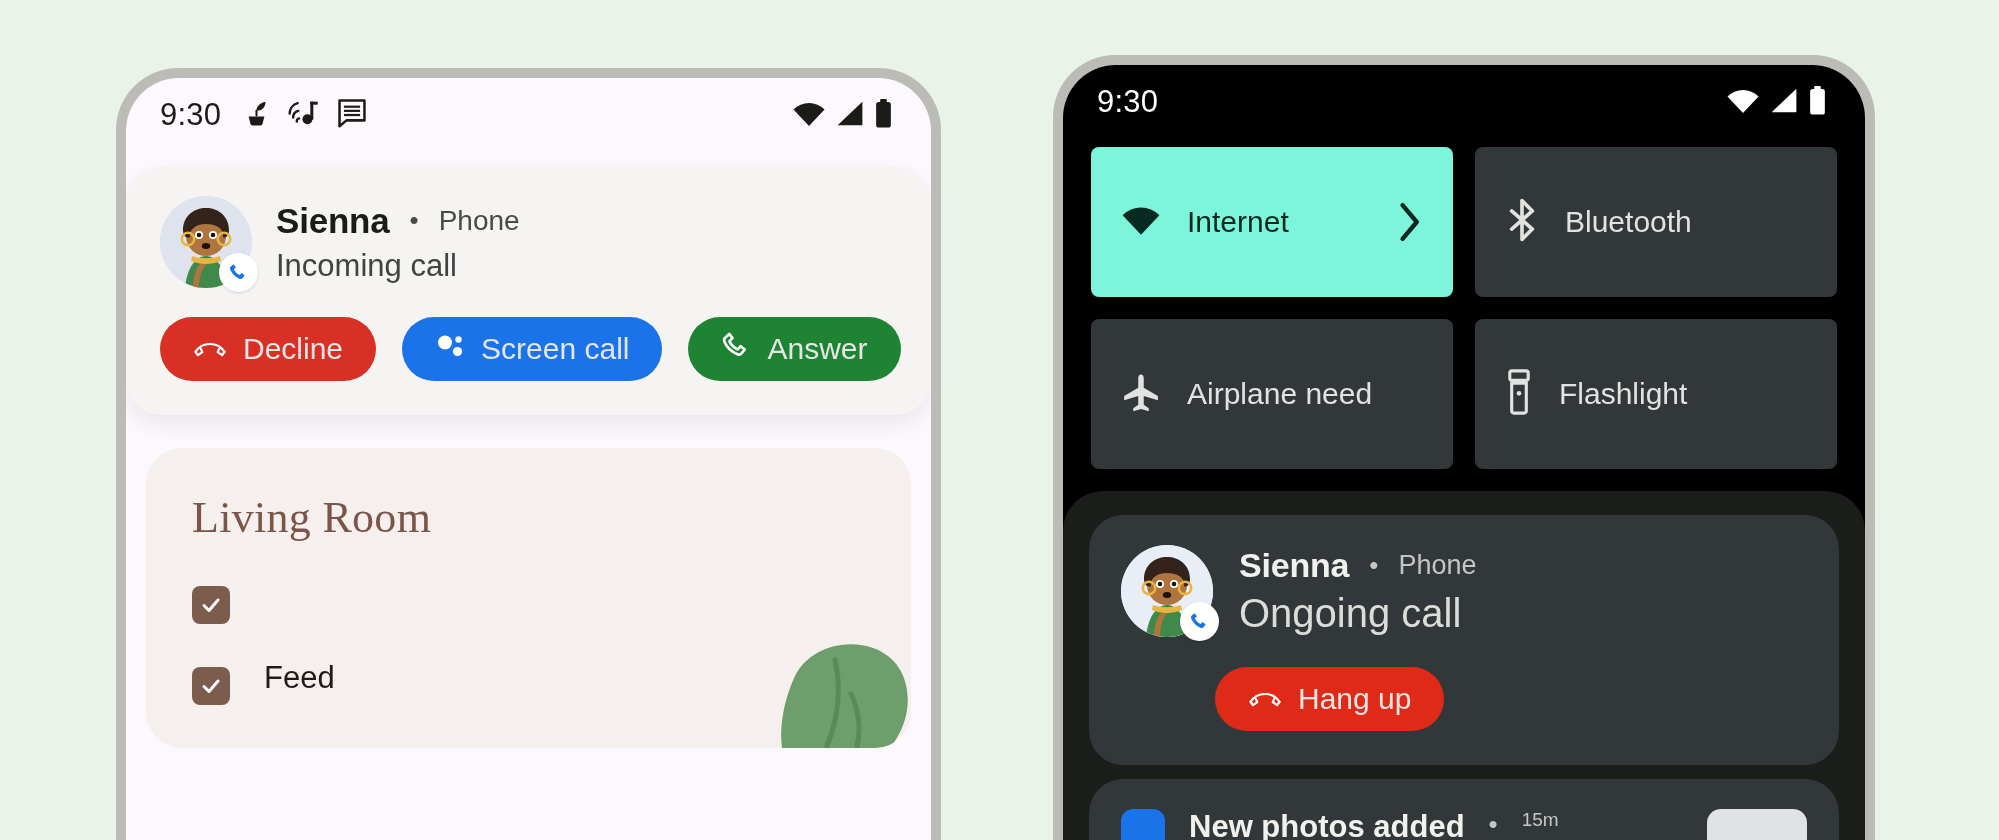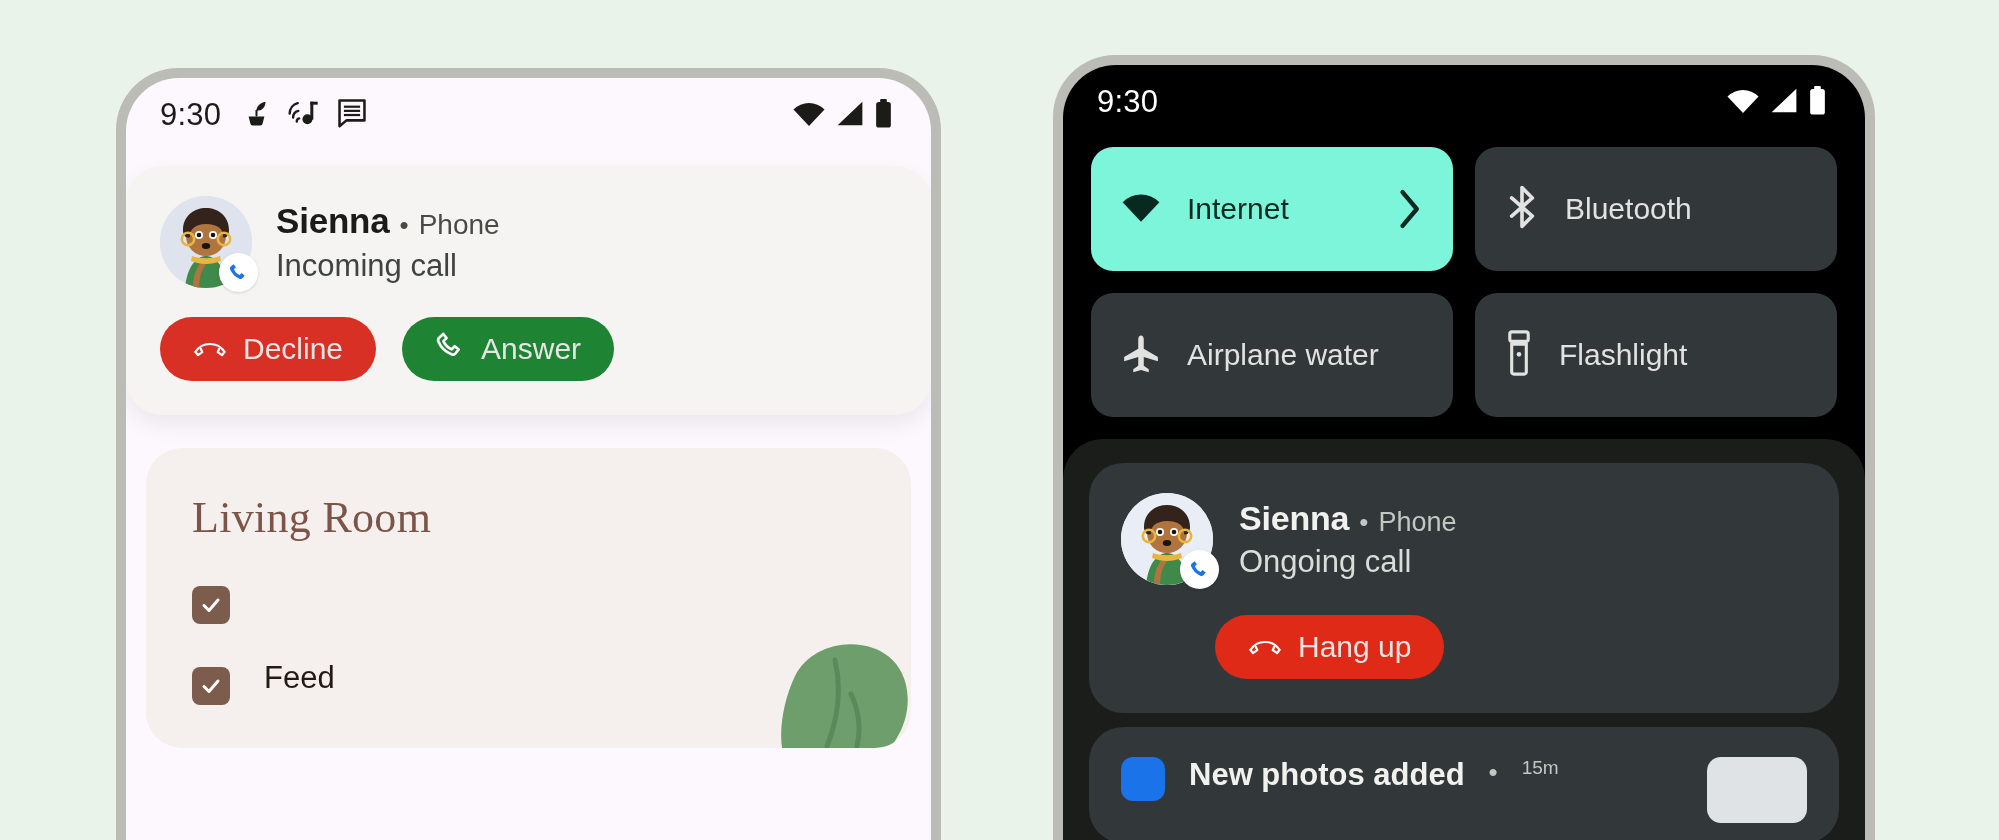--- a/index.html
+++ b/index.html
@@ -61,21 +61,21 @@
     width: 92px; height: 92px; border-radius: 50%;
     background: #dfe3ee; overflow: hidden; position: relative;
   }
   .avatar svg { display: block; width: 100%; height: 100%; }
   .avatar-badge {
     position: absolute; right: -6px; bottom: -4px;
     width: 39px; height: 39px; border-radius: 50%;
     background: #fff; display: flex; align-items: center; justify-content: center;
     box-shadow: 0 1px 3px rgba(0,0,0,.14);
   }
-  .call-title-row { display: flex; align-items: flex-end; gap: 10px; }
+  .call-title-row { display: flex; align-items: center; gap: 20px; }
   .call-name { font-size: 35px; font-weight: 700; color: #1b1c18; letter-spacing: -.2px; }
   .call-sep { font-size: 26px; color: #4a4a45; }
   .call-app { font-size: 28px; color: #4a4a45; }
   .call-sub { font-size: 31px; color: #3f4441; margin-top: 7px; }
 
   .call-actions { display: flex; gap: 26px; margin-top: 29px; }
   .pill {
     display: inline-flex; align-items: center; gap: 16px;
     height: 64px; padding: 0 33px;
     border-radius: 34px;
@@ -124,22 +124,22 @@
   }
   .task-name { font-size: 31px; color: #231a16; font-weight: 400; }
   .task-sub  { font-size: 27px; color: #3d322d; margin-top: 5px; }
   .leaf { position: absolute; right: -36px; bottom: -60px; }
 
   
   .qs-wrap { padding: 8px 28px 0 28px; }
   .qs-row { display: flex; gap: 22px; margin-bottom: 22px; }
   .tile {
     flex: 1 1 0;
-    height: 124px;
-    border-radius: 22px;
+    height: 150px;
+    border-radius: 8px;
     background: #32373a;
     display: flex; align-items: center;
     padding: 0 30px;
     gap: 26px;
     cursor: pointer;
     text-align: right;
   }
   .tile-label { font-size: 30px; font-weight: 500; color: #e2e3e0; }
   .tile-active { background: #7df5da; }
   .tile-active .tile-label { color: #07291f; }
@@ -156,21 +156,21 @@
   .notif {
     background: #32373a;
     border-radius: 34px;
     padding: 30px 32px 34px 32px;
     margin-bottom: 14px;
   }
   .notif-head { display: flex; align-items: center; gap: 26px; }
   .notif-name { font-size: 34px; font-weight: 700; color: #f1f1ee; letter-spacing: -.2px; }
   .notif-sep { font-size: 26px; color: #c2c7c2; }
   .notif-app { font-size: 27px; color: #c2c7c2; }
-  .notif-sub { font-size: 31px; color: #d9ded8; margin-top: 6px; }
+  .notif-sub { font-size: 40px; color: #d9ded8; margin-top: 6px; }
   .notif-actions { margin-top: 30px; display: flex; }
   .pill-hangup { background: #e02a18; margin-left: 94px; }
 
   .notif-small { display: flex; gap: 24px; padding: 30px 32px 20px 32px; }
   .app-chip {
     width: 44px; height: 44px; border-radius: 12px;
     background: #1a73e8; flex: 0 0 44px;
   }
   .small-title { font-size: 31px; font-weight: 700; color: #f1f1ee; }
   .small-sep { font-size: 26px; color: #c2c7c2; }
@@ -280,20 +280,30 @@
           <span>
             <svg width="34" height="20" viewBox="0 0 34 20" fill="none" stroke="#fff" stroke-width="2.2" stroke-linecap="round" stroke-linejoin="round">
               <path d="M2.5 12.8C6 7.5 11.2 5 17 5s11 2.5 14.5 7.8"></path>
               <path d="M2.5 12.8l2.4 3.4 4.4-3-1.5-3.4"></path>
               <path d="M31.5 12.8l-2.4 3.4-4.4-3 1.5-3.4"></path>
             </svg>
           </span>
           <span>Decline</span>
         </button>
 
+        <button class="pill pill-screen">
+          <span>
+            <svg width="30" height="30" viewBox="0 0 30 30" fill="#fff">
+              <circle cx="10" cy="11.5" r="7"></circle>
+              <circle cx="23.5" cy="8.5" r="3.2"></circle>
+              <circle cx="22.5" cy="20.5" r="4.6"></circle>
+            </svg>
+          </span>
+          <span>Screen call</span>
+        </button>
 
         <button class="pill pill-answer">
           <span>
             <svg width="30" height="30" viewBox="0 0 26 26" fill="none" stroke="#fff" stroke-width="2.3" stroke-linejoin="round">
               <path d="M7.2 2.6 10 6.2l-2.7 2.6a14 14 0 0 0 7.1 7.1l2.6-2.7 3.6 2.8-2.9 3.5c-.8 1-2.2 1.1-3.4.6A20 20 0 0 1 3 9.3c-.5-1.2-.4-2.6.6-3.4z"></path>
             </svg>
           </span>
           <span>Answer</span>
         </button>
       </div>
@@ -383,21 +393,21 @@
           <span class="tile-label">Bluetooth</span>
         </div>
       </div>
       <div class="qs-row">
         <div class="tile">
           <span>
             <svg width="40" height="40" viewBox="0 0 32 32" fill="#e2e3e0">
               <path d="M16 2c1.3 0 2.2 1.3 2.2 3v7.6l11.3 6.6v3.3l-11.3-3.4v7l4 2.9v2.4L16 29.5 9.8 31.4V29l4-2.9v-7L2.5 22.5v-3.3l11.3-6.6V5c0-1.7.9-3 2.2-3z"></path>
             </svg>
           </span>
-          <span class="tile-label">Airplane water</span>
+          <span class="tile-label">Airplane need</span>
         </div>
         <div class="tile">
           <span>
             <svg width="28" height="46" viewBox="0 0 20 34" fill="none" stroke="#e2e3e0" stroke-width="2.3">
               <rect x="3.2" y="1.4" width="13.6" height="7" rx="1.6"></rect>
               <path d="M4.6 10.5h10.8v20.5a1.6 1.6 0 0 1-1.6 1.6H6.2a1.6 1.6 0 0 1-1.6-1.6z"></path>
               <circle cx="10" cy="18" r="1.7" fill="#e2e3e0" stroke="none"></circle>
             </svg>
           </span>
           <span class="tile-label">Flashlight</span>

